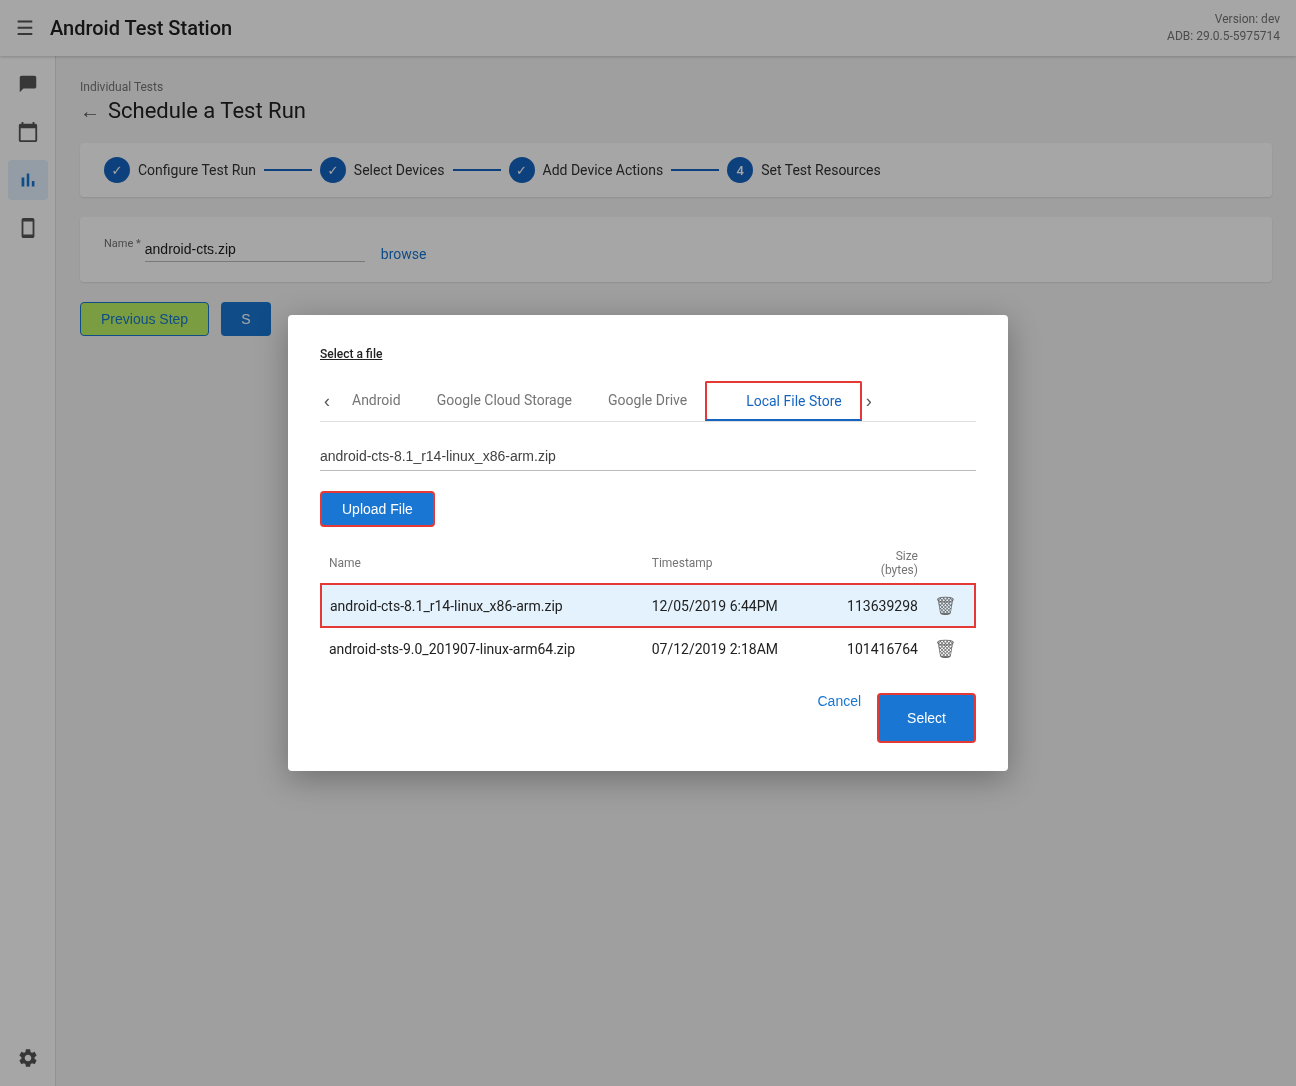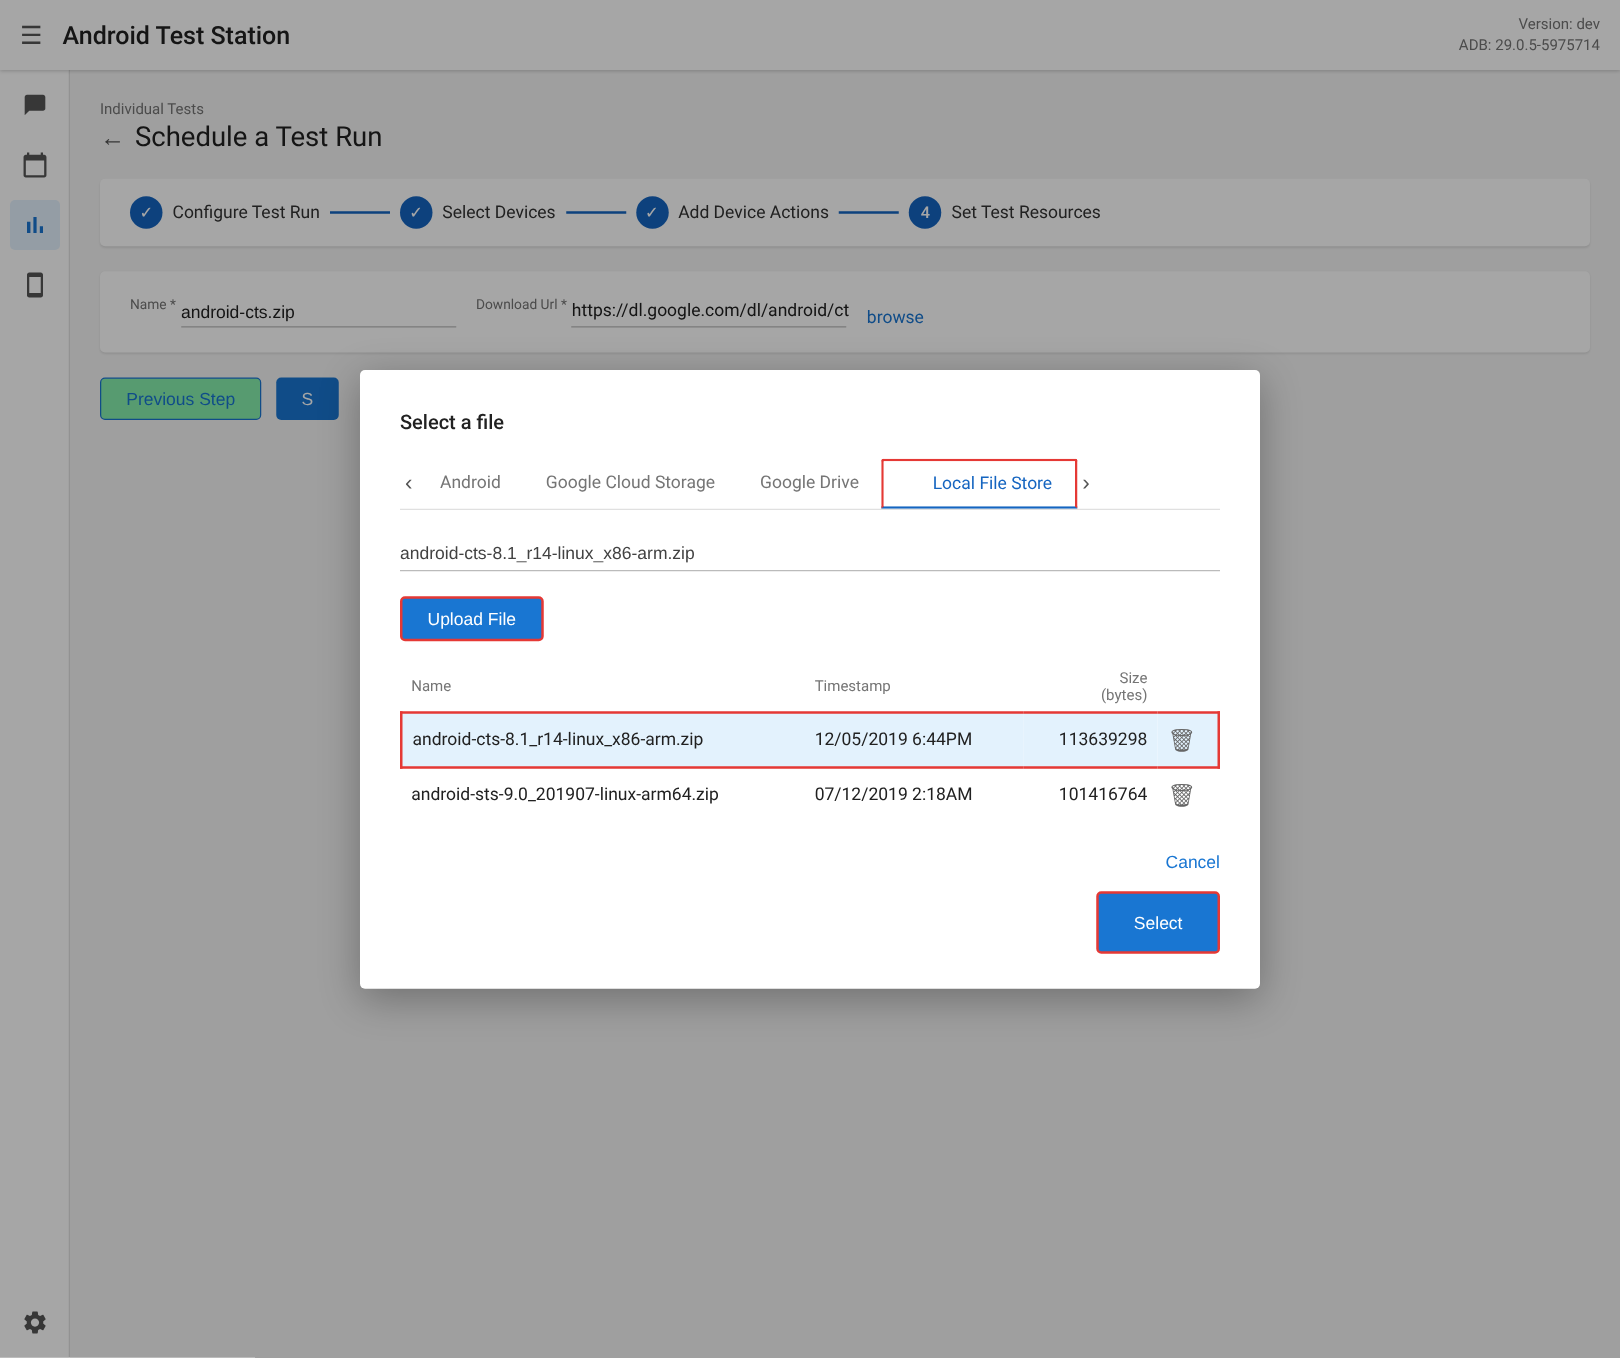--- a/index.html
+++ b/index.html
@@ -72,21 +72,21 @@
       border: none; border-bottom: 1px solid #bbb;
       padding: 4px 0; font-size: 14px; color: #212121;
       outline: none; width: 220px; background: transparent;
     }
     .form-field .static-val { font-size: 14px; color: #212121; padding: 4px 0; border-bottom: 1px solid #bbb; width: 220px; }
 
     .browse-link { color: #1976d2; font-size: 14px; cursor: pointer; }
 
     
     .btn-outline {
-      padding: 8px 20px; border: 1px solid #1976d2; background: #86efac;
+      padding: 8px 20px; border: 1px solid #1976d2; background: #bef264;
       color: #1976d2; border-radius: 4px; font-size: 14px; cursor: pointer;
     }
     .btn-primary {
       padding: 8px 20px; background: #1976d2; color: #fff;
       border: none; border-radius: 4px; font-size: 14px; cursor: pointer;
     }
 
     .action-bar { display: flex; gap: 12px; margin-top: 20px; }
 
     
@@ -96,21 +96,21 @@
       display: flex; align-items: center; justify-content: center;
     }
 
     
     .modal {
       background: #fff; border-radius: 4px; width: 720px;
       box-shadow: 0 8px 32px rgba(0,0,0,0.3);
       padding: 32px 32px 28px;
       position: relative;
     }
-    .modal-title { font-size: 16px; font-weight: 500; color: #212121; margin-bottom: 20px; }
+    .modal-title { font-size: 12px; font-weight: 500; color: #212121; margin-bottom: 20px; text-decoration: underline; }
 
     
     .tabs-container { display: flex; align-items: center; border-bottom: 1px solid #e0e0e0; margin-bottom: 20px; }
     .tab-nav-btn { background: none; border: none; cursor: pointer; color: #555; font-size: 18px; padding: 0 4px; }
     .tab {
       padding: 10px 18px; font-size: 14px; color: #757575; cursor: pointer;
       border-bottom: 2px solid transparent; white-space: nowrap;
     }
     .tab.active {
       color: #1565c0; border-bottom: 2px solid #1565c0;
@@ -142,21 +142,21 @@
       text-align: left; font-size: 12px; color: #757575; font-weight: 400;
       padding: 6px 8px; border-bottom: 1px solid #e0e0e0;
     }
     .file-table th.right { text-align: right; }
     .file-table td { padding: 10px 8px; font-size: 14px; color: #212121; }
     .file-row { cursor: pointer; }
     .file-row.selected { background: #e3f2fd; border: 2px solid #e53935; }
     .delete-icon { color: #666; font-size: 18px; cursor: pointer; }
 
     
-    .modal-footer { display: flex; justify-content: flex-end; align-items: flex-end; gap: 16px; margin-top: 24px; flex-direction: column; }
+    .modal-footer { display: flex; justify-content: flex-end; align-items: flex-start; gap: 16px; margin-top: 24px; }
     .cancel-link { color: #1976d2; font-size: 14px; cursor: pointer; background: none; border: none; }
     .select-btn { background: #1976d2; color: #fff; border: 2px solid #e53935; padding: 15px 28px; border-radius: 4px; font-size: 14px; cursor: pointer; }
   </style>
 </head>
 <body>
 
 <div class="topbar">
   <div class="topbar-left">
     <span class="menu-icon">☰</span>
     <span class="topbar-title">Android Test Station</span>
@@ -221,24 +221,20 @@
     <div class="step">
       <div class="step-circle num">4</div>
       <span class="step-label">Set Test Resources</span>
     </div>
   </div>
 
   <div class="form-area">
     <div class="form-field">
       <label>Name *</label>
       <input type="text" value="android-cts.zip" style="">
-    </div>
-    <div class="form-field">
-      <label>Download Url *</label>
-      <div class="static-val">https://dl.google.com/dl/android/ct</div>
     </div>
     <span class="browse-link">browse</span>
   </div>
 
   <div class="action-bar">
     <button class="btn-outline">Previous Step</button>
     <button class="btn-primary">S</button>
   </div>
 </div>
 

